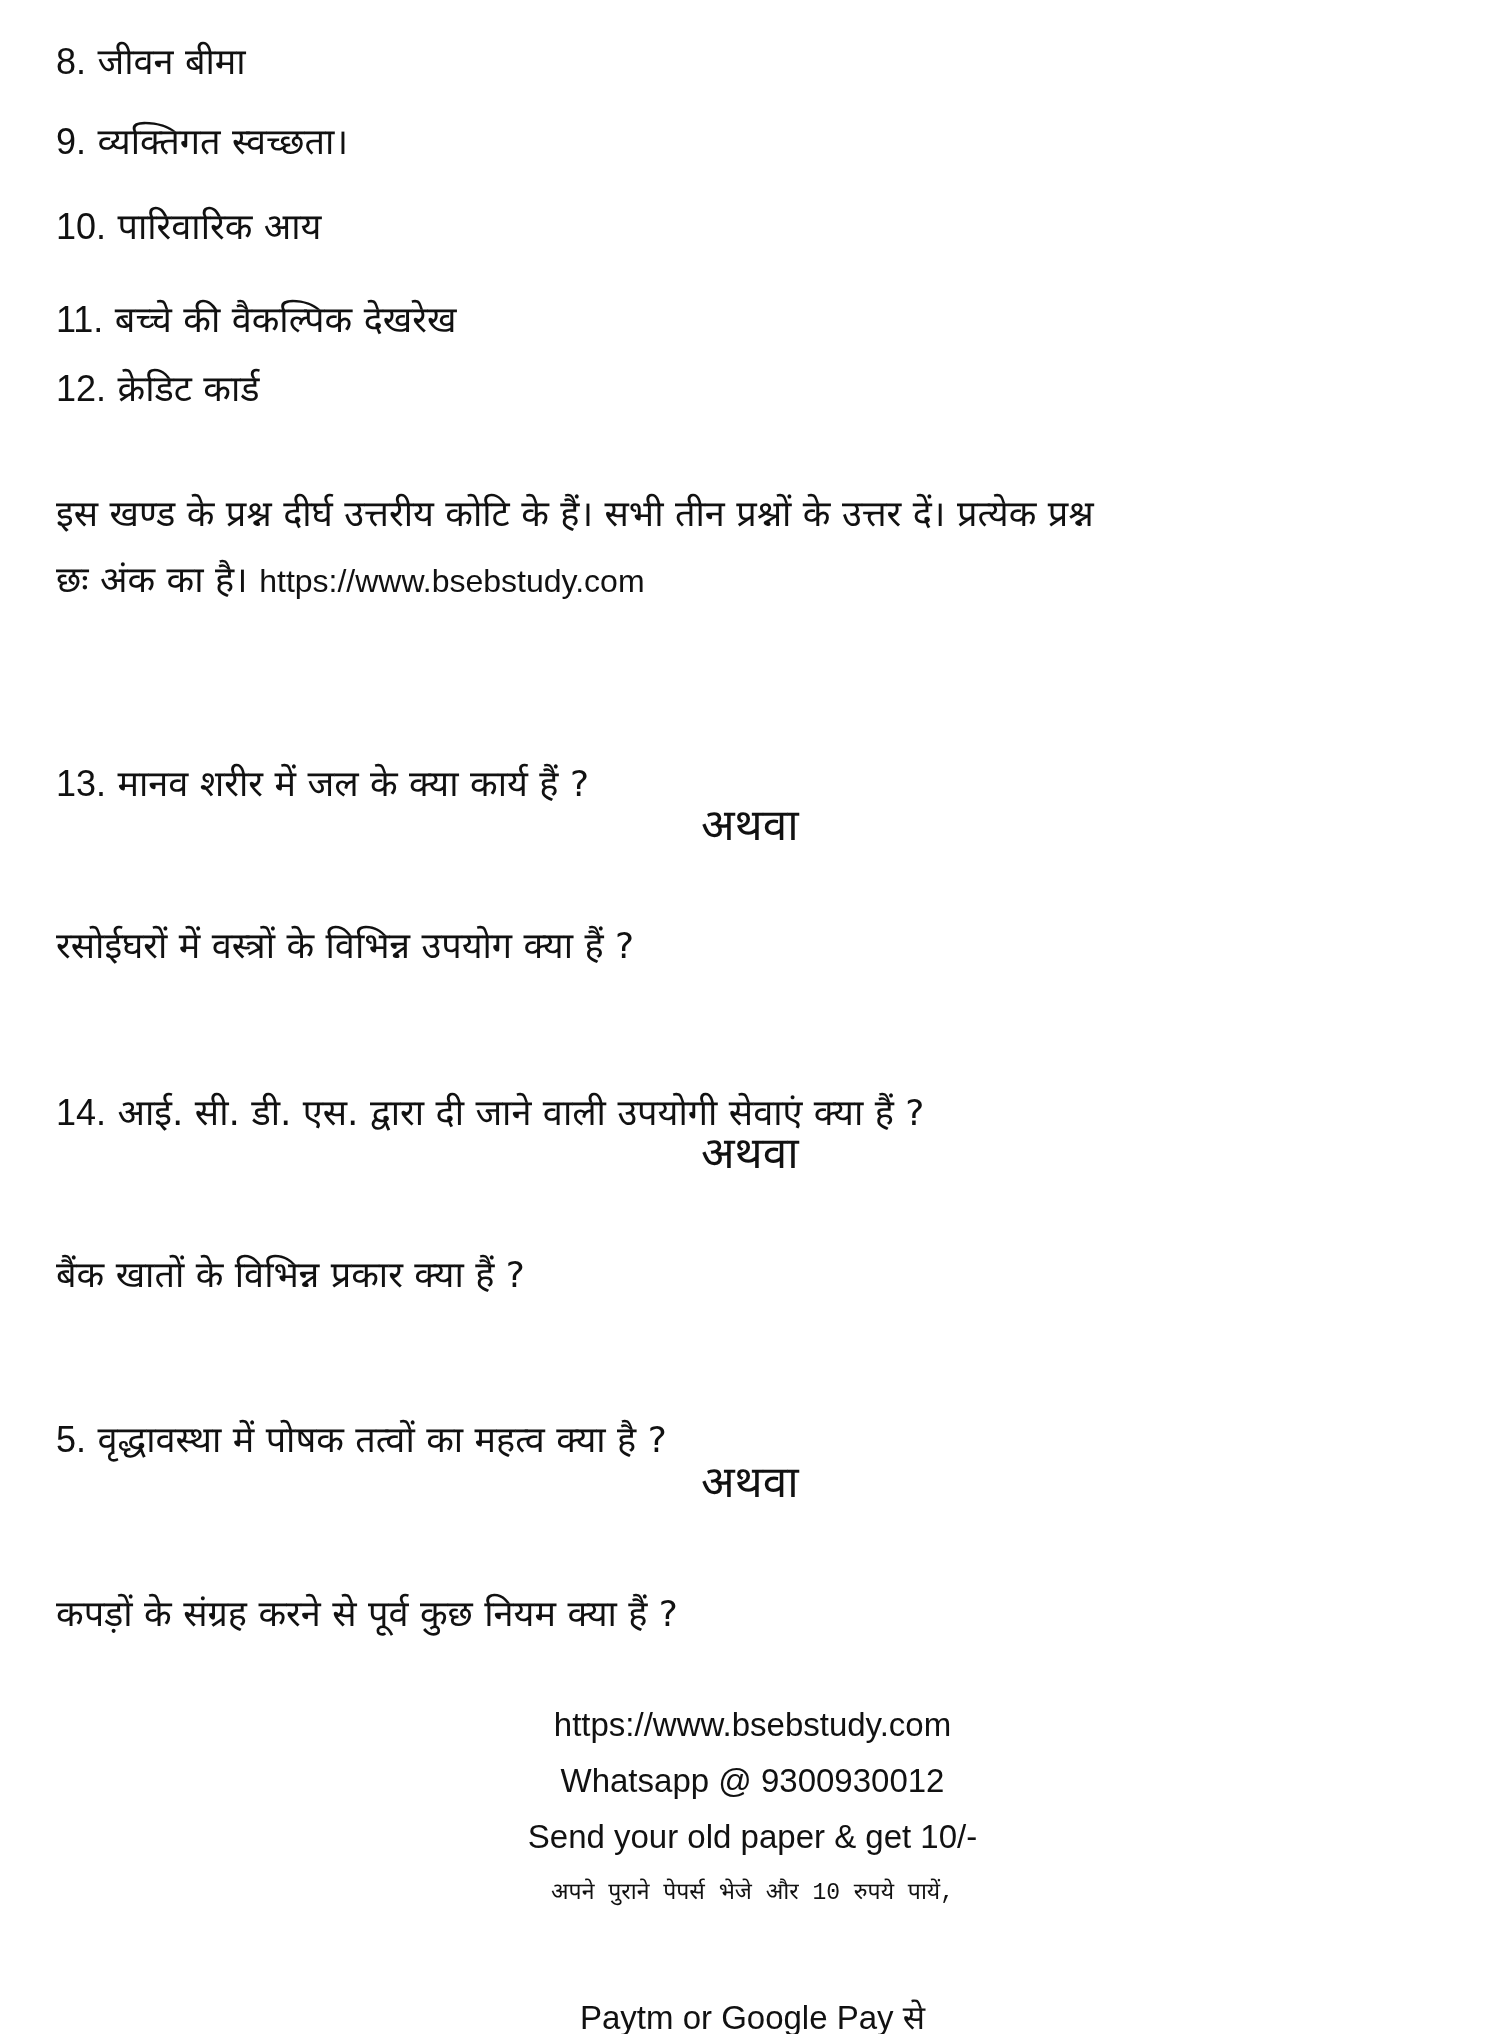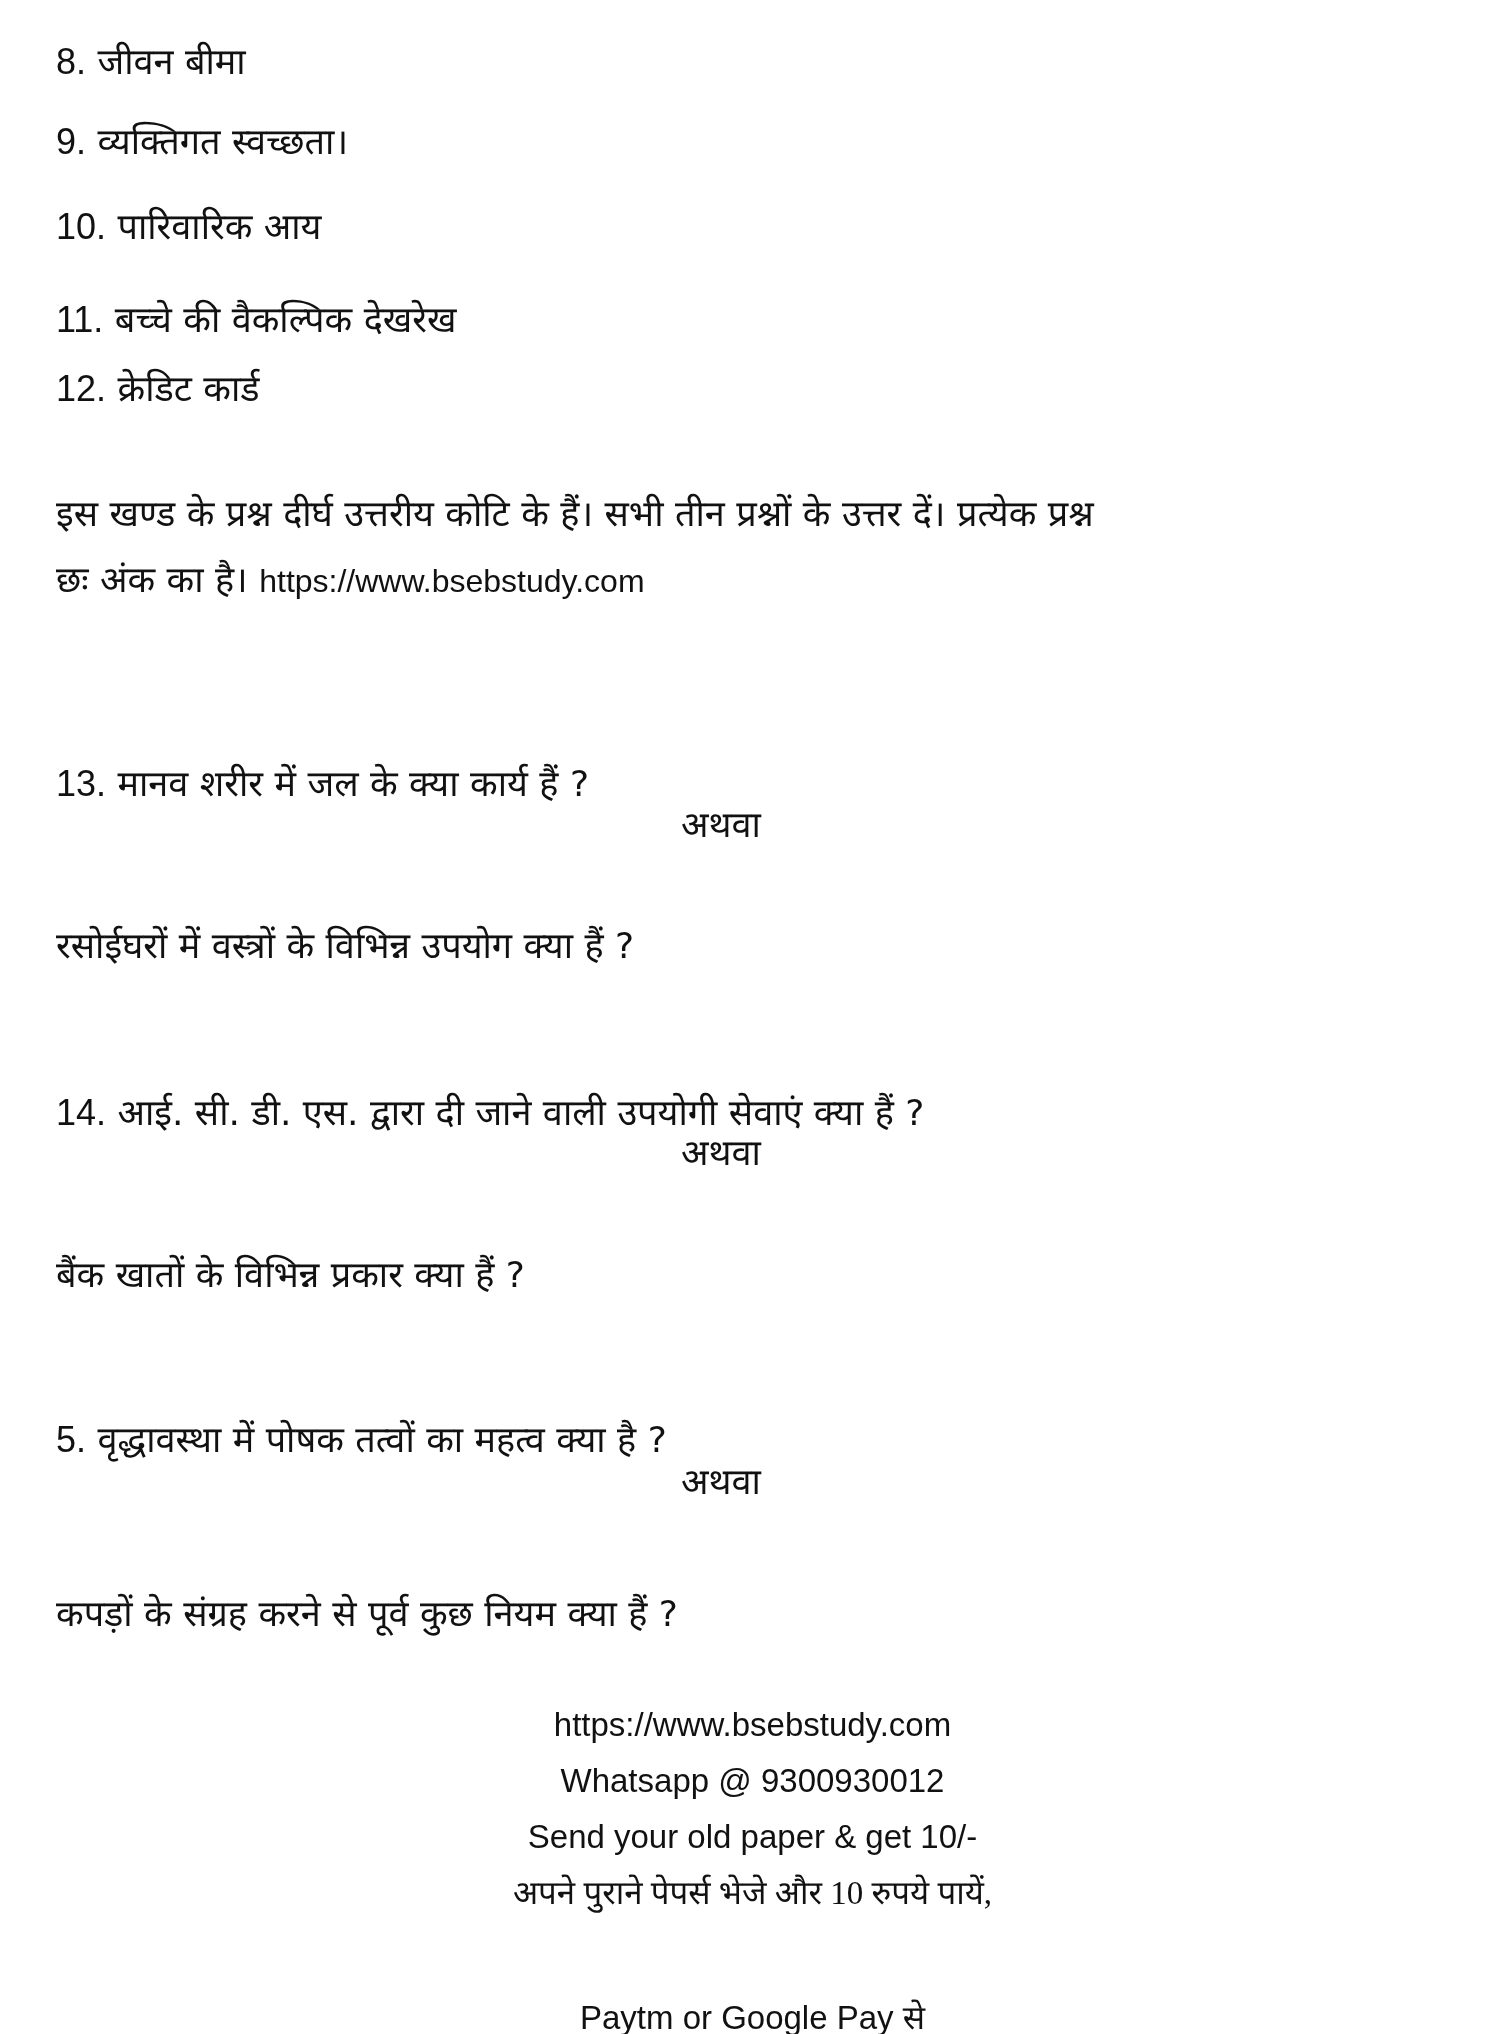--- a/index.html
+++ b/index.html
@@ -1,24 +1,24 @@
 <!DOCTYPE html>
 <html><head>
 <meta charset="utf-8">
 <style>
   html, body { margin:0; padding:0; background:#ffffff; }
   body { width:1505px; height:2034px; position:relative; overflow:hidden;
          font-family:"DejaVu Sans","Liberation Sans",sans-serif; color:#111; }
   .line { position:absolute; left:56px; font-size:36px; line-height:44px; white-space:nowrap;margin-top:40px; }
   .center { position:absolute; left:0; width:1505px; text-align:center; font-size:36px; line-height:44px; white-space:nowrap; }
-  .athva { position:absolute; left:681px; font-size:36px; line-height:44px; }
+  .athva { position:absolute; left:701px; font-size:44px; line-height:44px; }
   .para { position:absolute; left:56px; width:1400px; font-size:36px; line-height:44px; white-space:nowrap; }
   .url { font-family:"Liberation Sans",sans-serif; font-size:32px; }
   .footer { font-family:"Liberation Sans","DejaVu Sans",sans-serif; font-size:33px; }
-  .footer-hi { font-family:Liberation Serif, serif; font-size:33px; }
+  .footer-hi { font-family:Liberation Mono, monospace; font-size:23px; }
   .num { font-family:"Liberation Sans",sans-serif; }
 </style>
 </head>
 <body>
 
 <div class="line" style="top:0px">
   <span class="num">8.</span>
   <span>जीवन बीमा</span>
 </div>
 <div class="line" style="top:80px">

